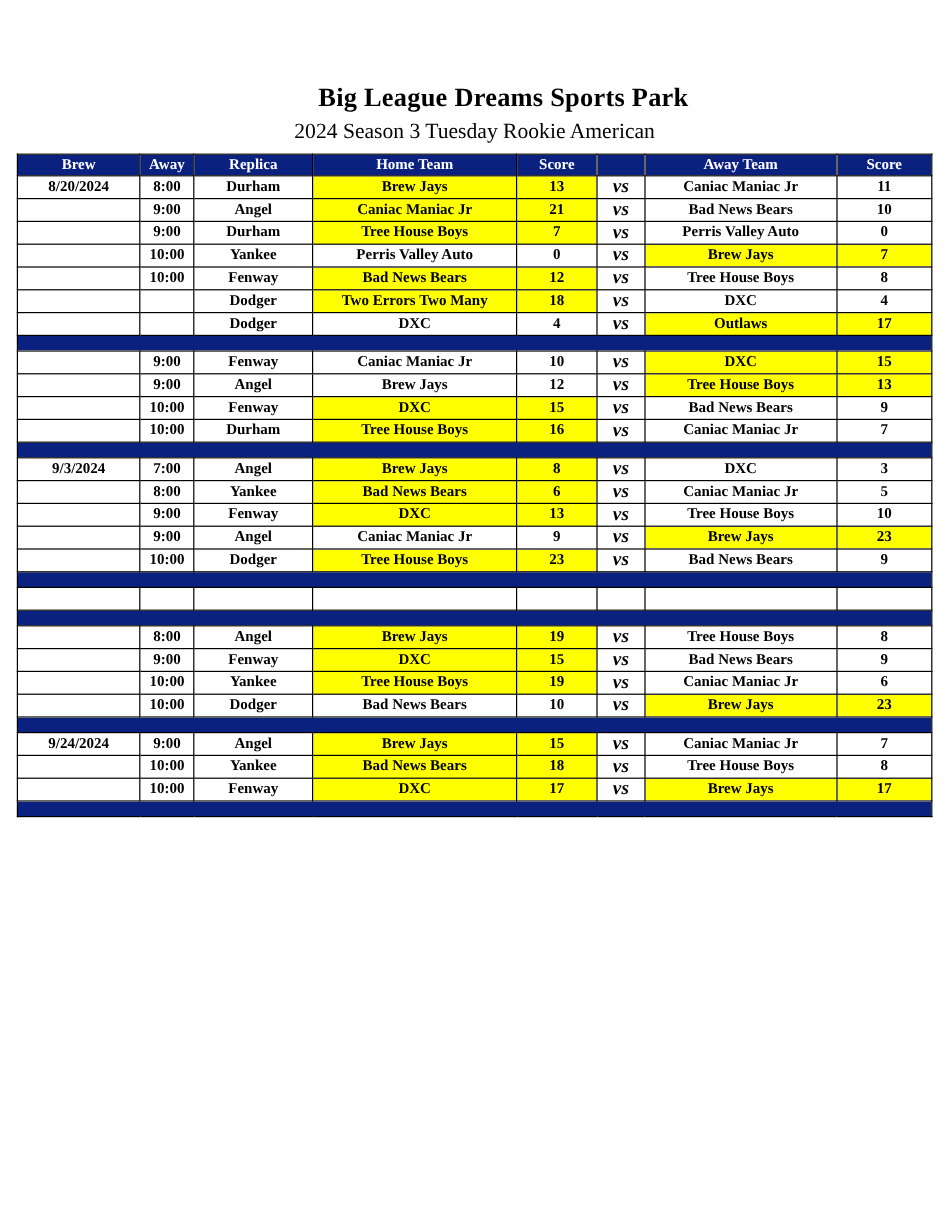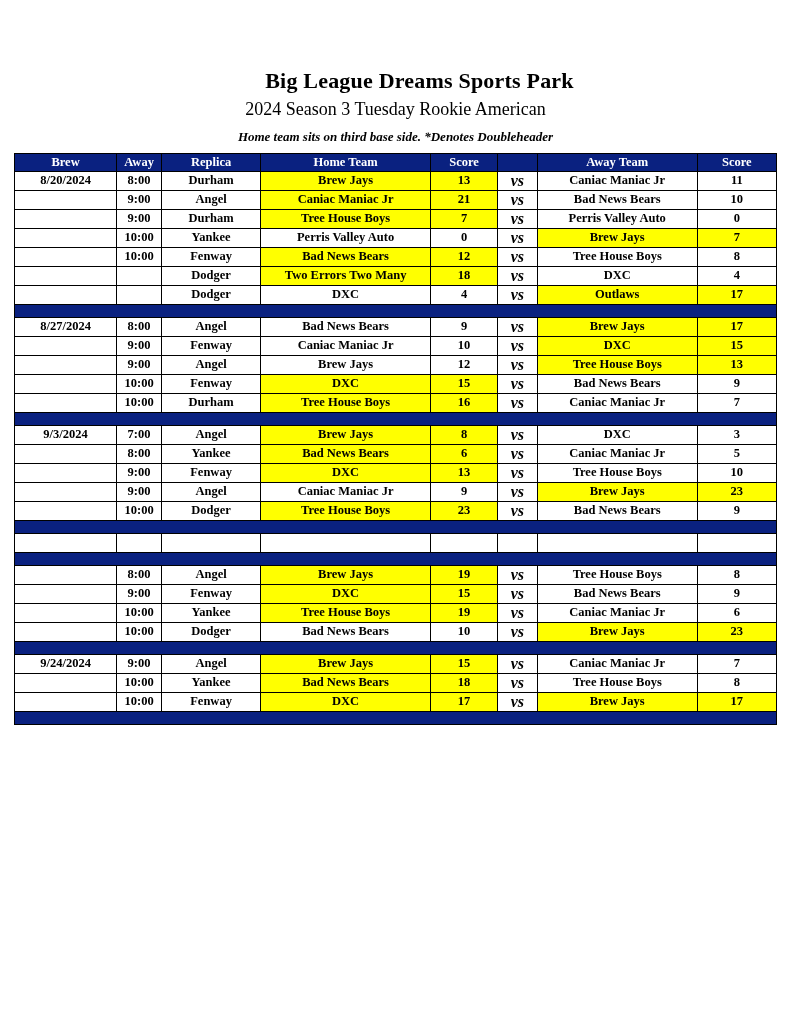--- a/index.html
+++ b/index.html
@@ -67,21 +67,20 @@
     font-style: italic;
     font-size: 16px;
   }
 </style>
 </head>
 <body>
 
 <div class="page">
   <h1 class="title">Big League Dreams Sports Park</h1>
   <h2 class="subtitle">2024 Season 3 Tuesday Rookie American</h2>
-  <div class="note">Home team sits on third base side.  *Denotes Doubleheader</div>
 
   <table class="schedule">
     <colgroup>
       <col style="width:13.4%">
       <col style="width:5.9%">
       <col style="width:13.0%">
       <col style="width:22.3%">
       <col style="width:8.8%">
       <col style="width:5.2%">
       <col style="width:21.0%">
@@ -167,30 +166,20 @@
           <td>DXC</td>
           <td>4</td>
           <td class="vs-cell">vs</td>
           <td class="hl">Outlaws</td>
           <td class="hl">17</td>
         </tr>
         <tr class="sep-row">
           <td colspan="8"></td>
         </tr>
         <tr>
-          <td>8/27/2024</td>
-          <td>8:00</td>
-          <td>Angel</td>
-          <td>Bad News Bears</td>
-          <td>9</td>
-          <td class="vs-cell">vs</td>
-          <td class="hl">Brew Jays</td>
-          <td class="hl">17</td>
-        </tr>
-        <tr>
           <td></td>
           <td>9:00</td>
           <td>Fenway</td>
           <td>Caniac Maniac Jr</td>
           <td>10</td>
           <td class="vs-cell">vs</td>
           <td class="hl">DXC</td>
           <td class="hl">15</td>
         </tr>
         <tr>

